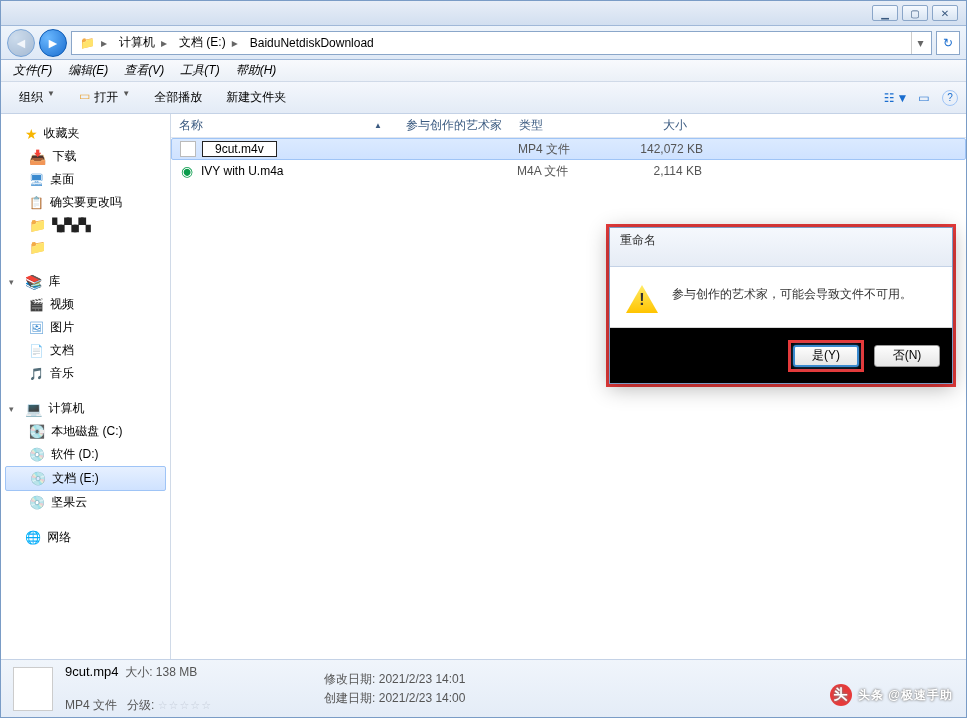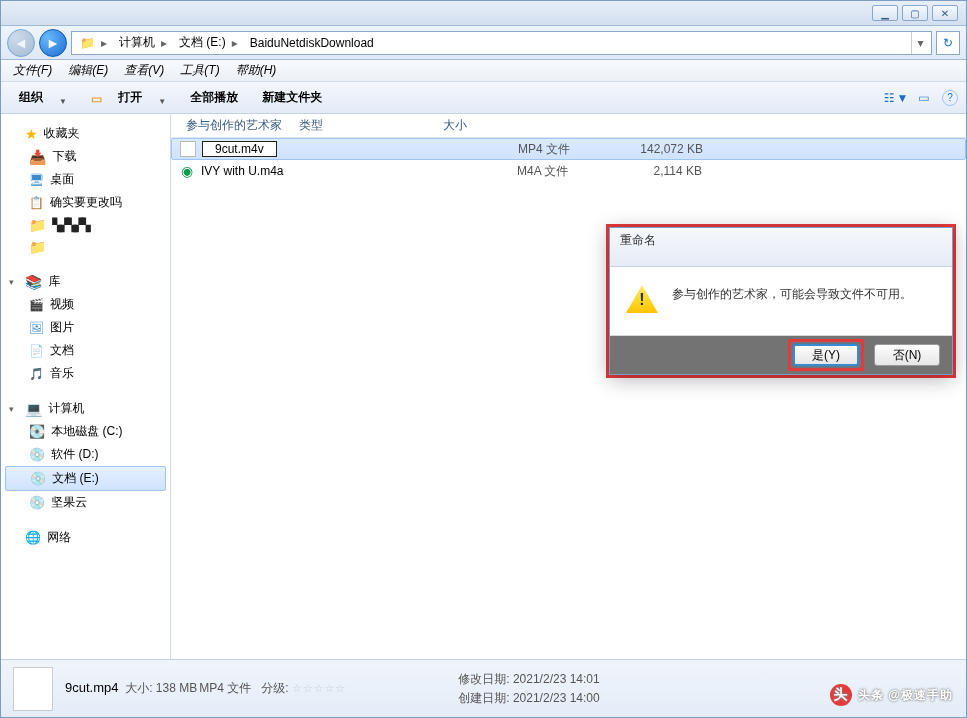--- a/index.html
+++ b/index.html
@@ -19,21 +19,21 @@
 .bc-drop { width: 18px; display: flex; align-items: center; justify-content: center; color: #666; border-left: 1px solid #ccc; height: 100%; }
 .refresh-btn { width: 24px; height: 24px; background: #fff; border: 1px solid #8aa6c9; display: flex; align-items: center; justify-content: center; color: #1a6dcf; cursor: pointer; }
 .searchbox { width: 230px; height: 24px; background: #fff; border: 1px solid #8aa6c9; display: flex; align-items: center; padding: 0 4px; color: #888; }
 .searchbox input { border: none; flex: 1; font-style: italic; color: #888; outline: none; }
 .search-icon { color: #1a6dcf; cursor: pointer; }
 
 .menubar { height: 22px; background: linear-gradient(#f8fafd,#ebf0f7); border-bottom: 1px solid #d0dae8; display: flex; align-items: center; padding: 0 4px; font-style: italic; }
 .menu-item { padding: 0 8px; cursor: pointer; }
 
 .toolbar { height: 32px; background: linear-gradient(#f4f7fc,#e3ebf6); border-bottom: 1px solid #c4d2e6; display: flex; align-items: center; padding: 0 8px; gap: 4px; }
-.tb-btn { padding: 4px 10px; cursor: pointer; display: flex; align-items: flex-end; gap: 16px; font-weight: bold; }
+.tb-btn { padding: 4px 10px; cursor: pointer; display: flex; align-items: flex-start; gap: 4px; }
 .tb-btn .tri { font-size: 8px; color: #555; }
 .tb-right { margin-left: auto; display: flex; align-items: center; gap: 8px; }
 .tb-icon { width: 20px; height: 20px; display: flex; align-items: center; justify-content: center; color: #1a6dcf; cursor: pointer; }
 
 .main { flex: 1; display: flex; overflow: hidden; }
 .sidebar { width: 170px; background: #fff; border-right: 1px solid #d0dae8; overflow-y: auto; padding: 8px 0; }
 .side-group { margin-bottom: 12px; }
 .side-head { display: flex; align-items: center; gap: 6px; padding: 3px 8px; cursor: pointer; }
 .side-item { display: flex; align-items: center; gap: 6px; padding: 3px 8px 3px 28px; cursor: pointer; }
 .side-item.selected { background: linear-gradient(#e6f0ff,#cfe2ff); border: 1px solid #9fc4f6; border-radius: 2px; margin: 0 4px; padding-left: 24px; }
@@ -61,34 +61,34 @@
 .file-icon.doc { border: 1px solid #bbb; background: #fff; font-size: 8px; }
 .file-icon.m4a { color: #0a9c4c; font-size: 14px; }
 .rename-box { border: 1px solid #222; background: #fff; padding: 0 12px; height: 17px; }
 .fr-name { width: 196px; }
 .fr-artist { width: 120px; }
 .fr-type { width: 115px; color: #555; }
 .fr-size { width: 70px; text-align: right; color: #555; }
 
 .statusbar { height: 58px; background: linear-gradient(#f0f5fb,#e4ecf7); border-top: 1px solid #c4d2e6; display: flex; align-items: center; padding: 6px 12px; gap: 12px; }
 .status-thumb { width: 40px; height: 44px; background: #fff; border: 1px solid #ccc; }
-.status-info { display: flex; gap: 2px; }
+.status-info { display: flex; flex-direction: column; gap: 16px; }
 .status-line { color: #555; }
 .status-name { color: #000; font-size: 13px; }
 .status-col2 { margin-left: 100px; display: flex; flex-direction: column; gap: 2px; color: #555; }
 .stars { color: #c8d0dc; font-size: 11px; letter-spacing: 1px; }
 
 .dialog-wrap { position: absolute; top: 224px; left: 606px; border: 3px solid #e63a3a; }
 .dialog { width: 344px; background: #fff; border: 1px solid #7a9cc6; box-shadow: 0 4px 20px rgba(0,0,0,.3); }
 .dlg-title { height: 39px; background: linear-gradient(#f5f8fd,#e6ecf5); border-bottom: 1px solid #c4d2e6; padding: 4px 10px; color: #333; }
 .dlg-body { padding: 18px 16px 14px; display: flex; gap: 14px; }
 .warn-icon { width: 32px; height: 28px; background: linear-gradient(#ffeb66,#ffc400); clip-path: polygon(50% 0, 100% 100%, 0 100%); position: relative; display: flex; align-items: center; justify-content: center; }
 .warn-icon::after { content: "!"; color: #333; font-weight: bold; font-size: 16px; position: absolute; top: 6px; }
 .dlg-text { flex: 1; color: #333; line-height: 1.6; }
-.dlg-btns { height: 39px; background: #737373; border-top: 1px solid #d8d8d8; display: flex; align-items: center; justify-content: flex-end; gap: 10px; padding: 0 12px; margin-top: 8px; }
+.dlg-btns { height: 56px; background: #000000; border-top: 1px solid #d8d8d8; display: flex; align-items: center; justify-content: flex-end; gap: 10px; padding: 0 12px; }
 .dlg-btn { width: 66px; height: 22px; background: linear-gradient(#fdfdfd,#e6e6e6); border: 1px solid #9a9a9a; border-radius: 3px; cursor: pointer; }
 .dlg-btn.default { border: 2px solid #3a8acf; box-shadow: 0 0 4px rgba(58,138,207,.6); }
 .dlg-btn-wrap { border: 3px solid #e63a3a; padding: 2px; display: inline-block; }
 
 .watermark { position: absolute; right: 14px; bottom: 12px; font-size: 20px; font-weight: bold; color: #fff; text-shadow: 0 0 3px #888, 0 0 2px #888; letter-spacing: 1px; display: flex; align-items: center; gap: 6px; }
 .wm-logo { width: 22px; height: 22px; border-radius: 50%; background: #e63a3a; color: #fff; display: flex; align-items: center; justify-content: center; font-size: 14px; }
 </style>
 </head>
 <body>
 
@@ -231,20 +231,25 @@
         <div class="side-head">
             <span class="tri-exp"></span>
             <span class="net-icon">🌐</span>
             <span>网络</span>
           </div>
       </div>
     </div>
 
     <div class="filearea">
       <div class="col-headers">
+        <div class="col col-name">
+            <span>名称</span>
+            <span style="flex:1"></span>
+            <span class="sort-arrow">▲</span>
+          </div>
         <div class="col col-artist">参与创作的艺术家</div>
         <div class="col col-type">类型</div>
         <div class="col col-size">大小</div>
       </div>
       <div class="filelist">
         <div class="file-row selected">
           <div class="file-icon doc"></div>
           <div class="fr-name"><span class="rename-box">9cut.m4v</span></div>
           <div class="fr-artist"></div>
           <div class="fr-type">MP4 文件</div>

